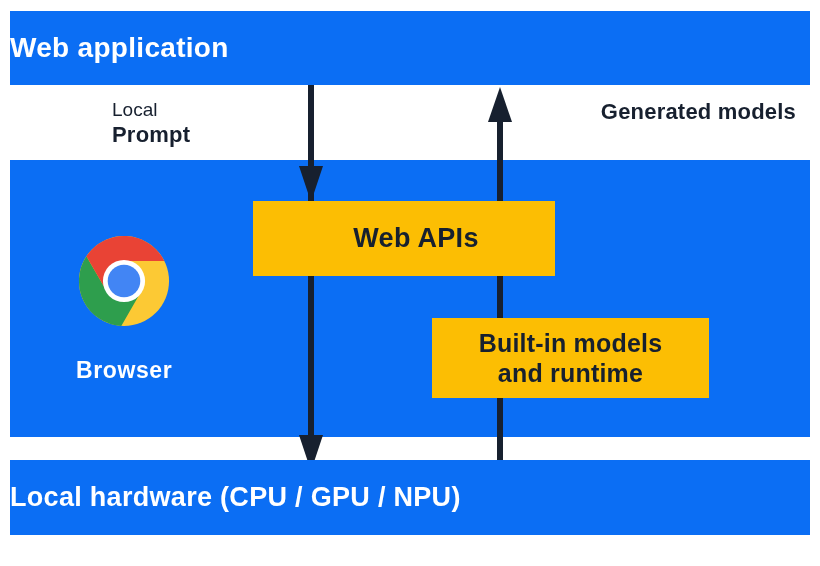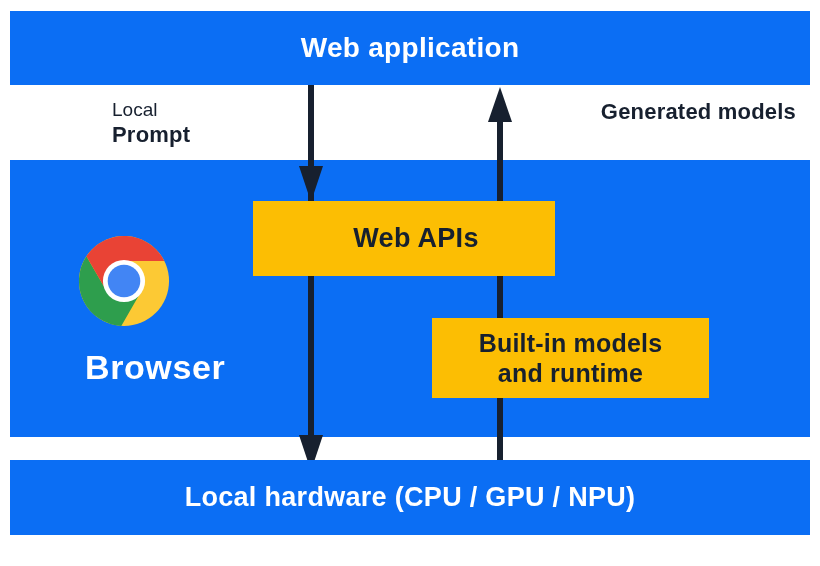--- a/index.html
+++ b/index.html
@@ -4,21 +4,21 @@
 <style>
   html,body { margin:0; padding:0; background:#ffffff; }
   * { box-sizing:border-box; }
   .stage {
     position:relative; width:820px; height:566px; background:#ffffff; overflow:hidden;
     font-family:"Liberation Sans","DejaVu Sans",sans-serif;
     color:var(--ink,#17202F);
   }
   .bar {
     position:absolute; left:10px; width:800px; background:var(--blue,#0B6EF4);
-    display:flex; align-items:center; justify-content:center;
+    display:flex; align-items:center; justify-content:flex-start;
   }
   .bar-top    { top:11px;  height:74px; }
   .bar-bottom { top:460px; height:75px; }
   .bar-title  { color:#fff; font-weight:700; font-size:28px; letter-spacing:.3px; }
   .bar-bottom .bar-title { font-size:27px; }
 
   .mid-region { position:absolute; left:10px; top:160px; width:800px; height:277px; background:var(--blue,#0B6EF4); }
 
   
   .vline { position:absolute; width:6px; background:var(--ink,#17202F); }
@@ -43,21 +43,21 @@
   
   .io-block { position:absolute; top:98px; }
   .io-input  { left:112px; text-align:left;  }
   .io-output { right:24px; text-align:right; }
   .io-caption { font-size:19px; line-height:23px; font-weight:400; }
   .io-value   { font-size:22px; line-height:27px; font-weight:700; letter-spacing:.2px; }
   .io-output .io-caption { margin-right:28px; }
 
   
   .chrome-icon { position:absolute; left:78px; top:235px; width:92px; height:92px; }
-  .browser-label { position:absolute; left:76px; top:348px; color:#fff; font-weight:700; font-size:34px; letter-spacing:.6px;margin-left:9px; }
+  .browser-label { position:absolute; left:76px; top:357px; color:#fff; font-weight:700; font-size:23px; letter-spacing:.6px; }
 </style>
 </head>
 <body>
 
 <div class="stage">
 
   <div class="bar bar-top">
     <span class="bar-title">Web application</span>
   </div>
 

